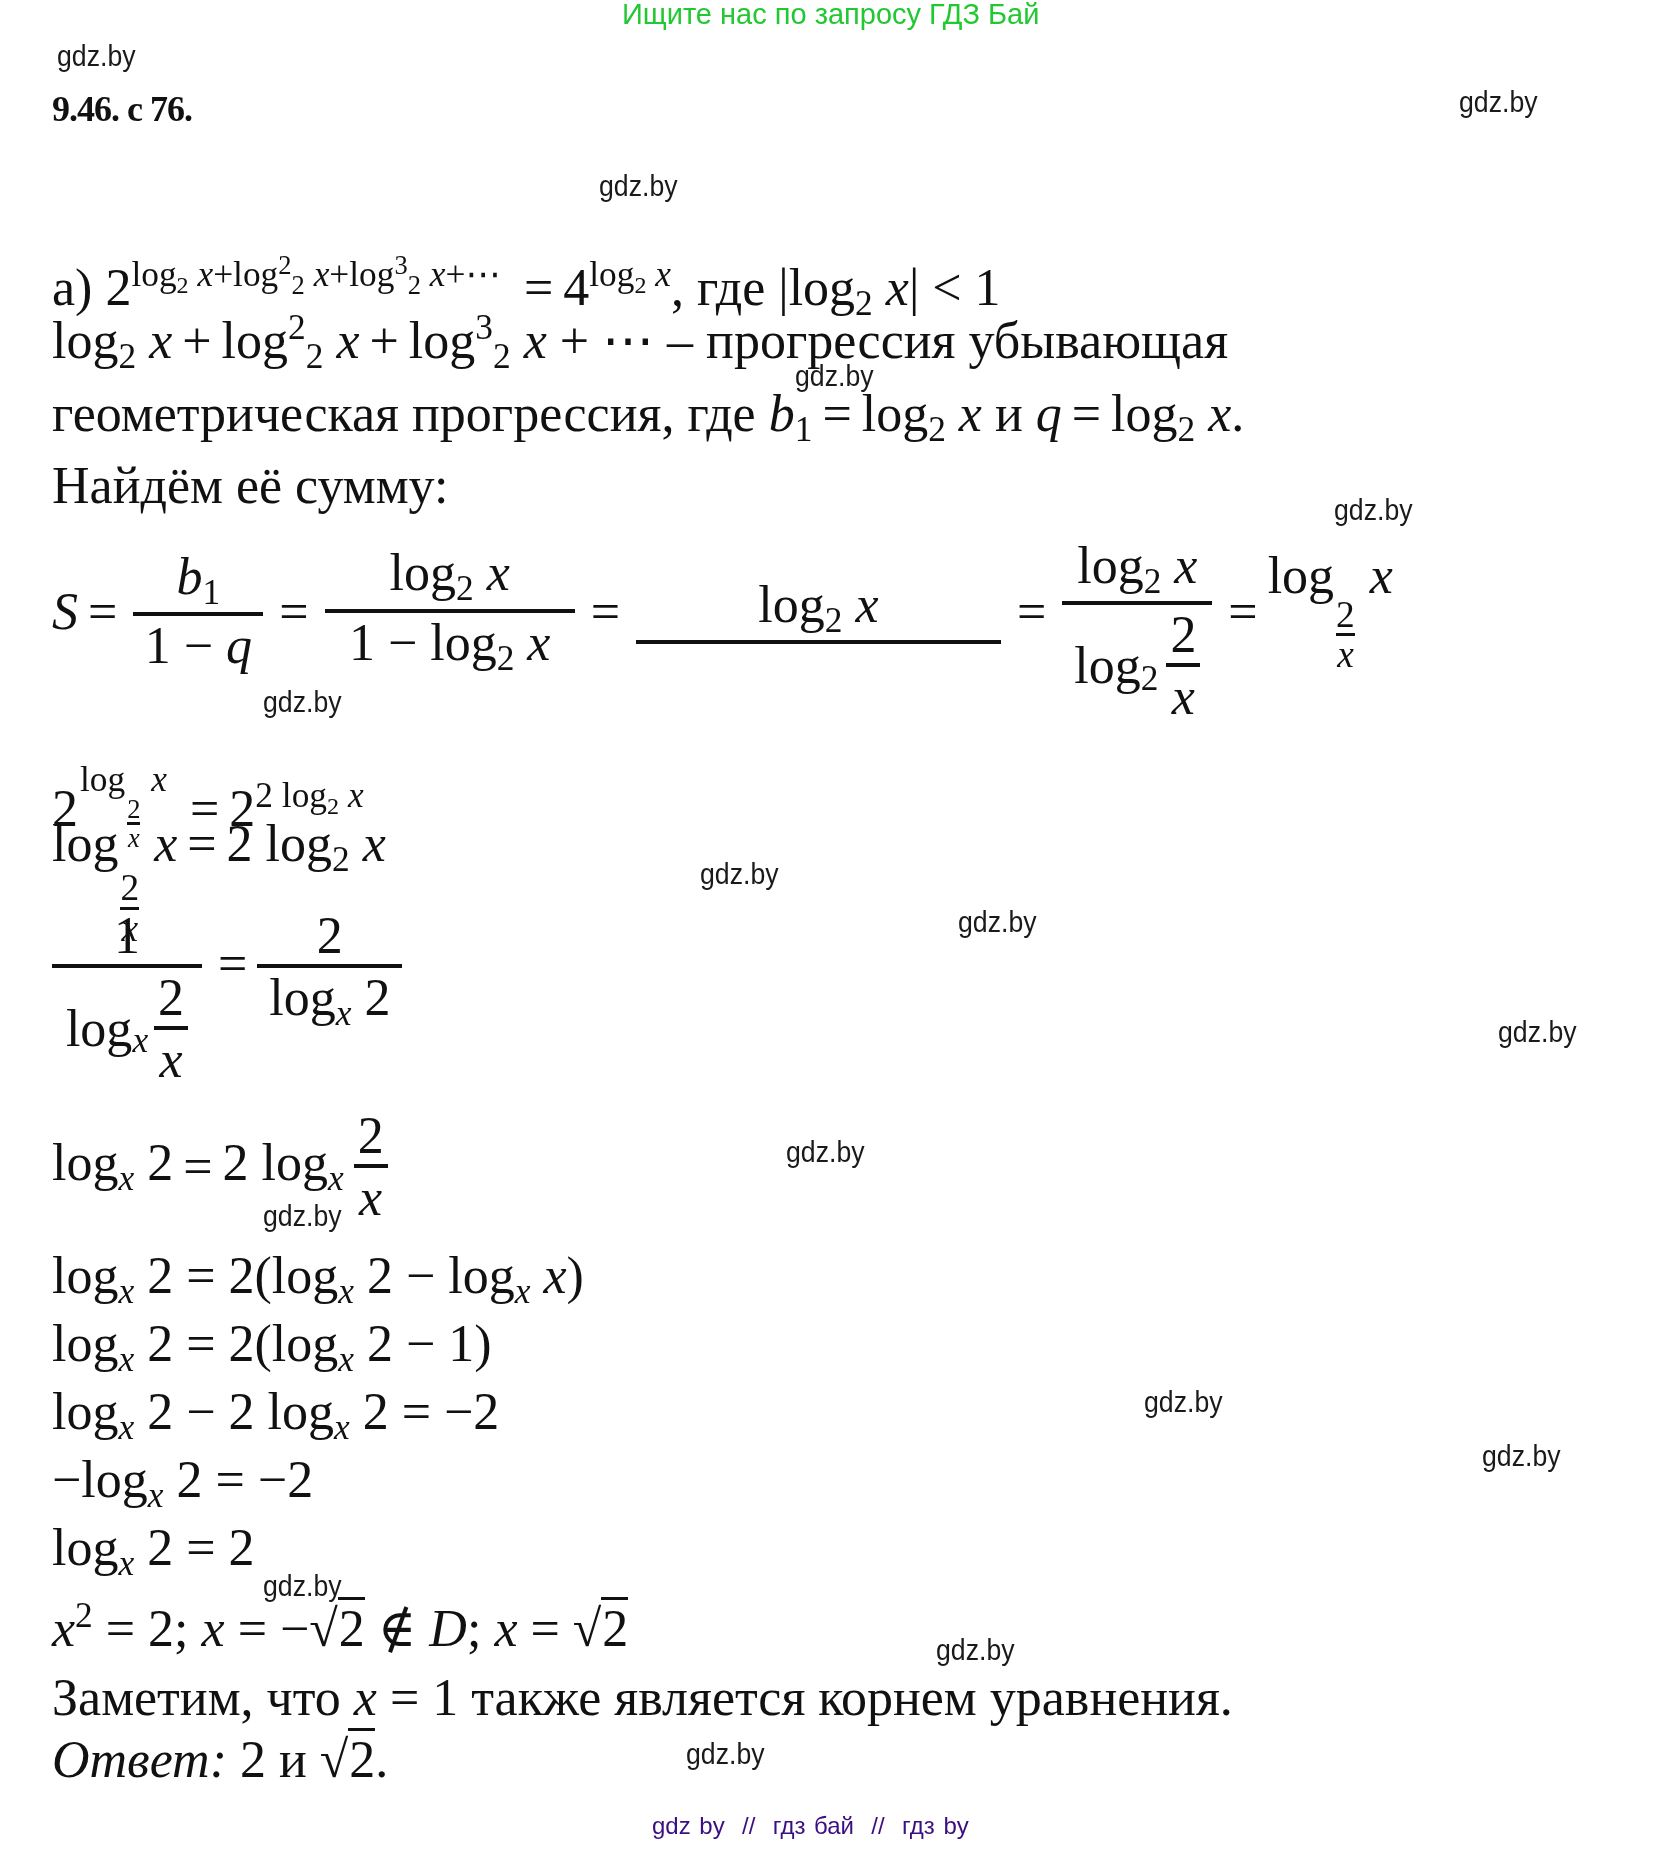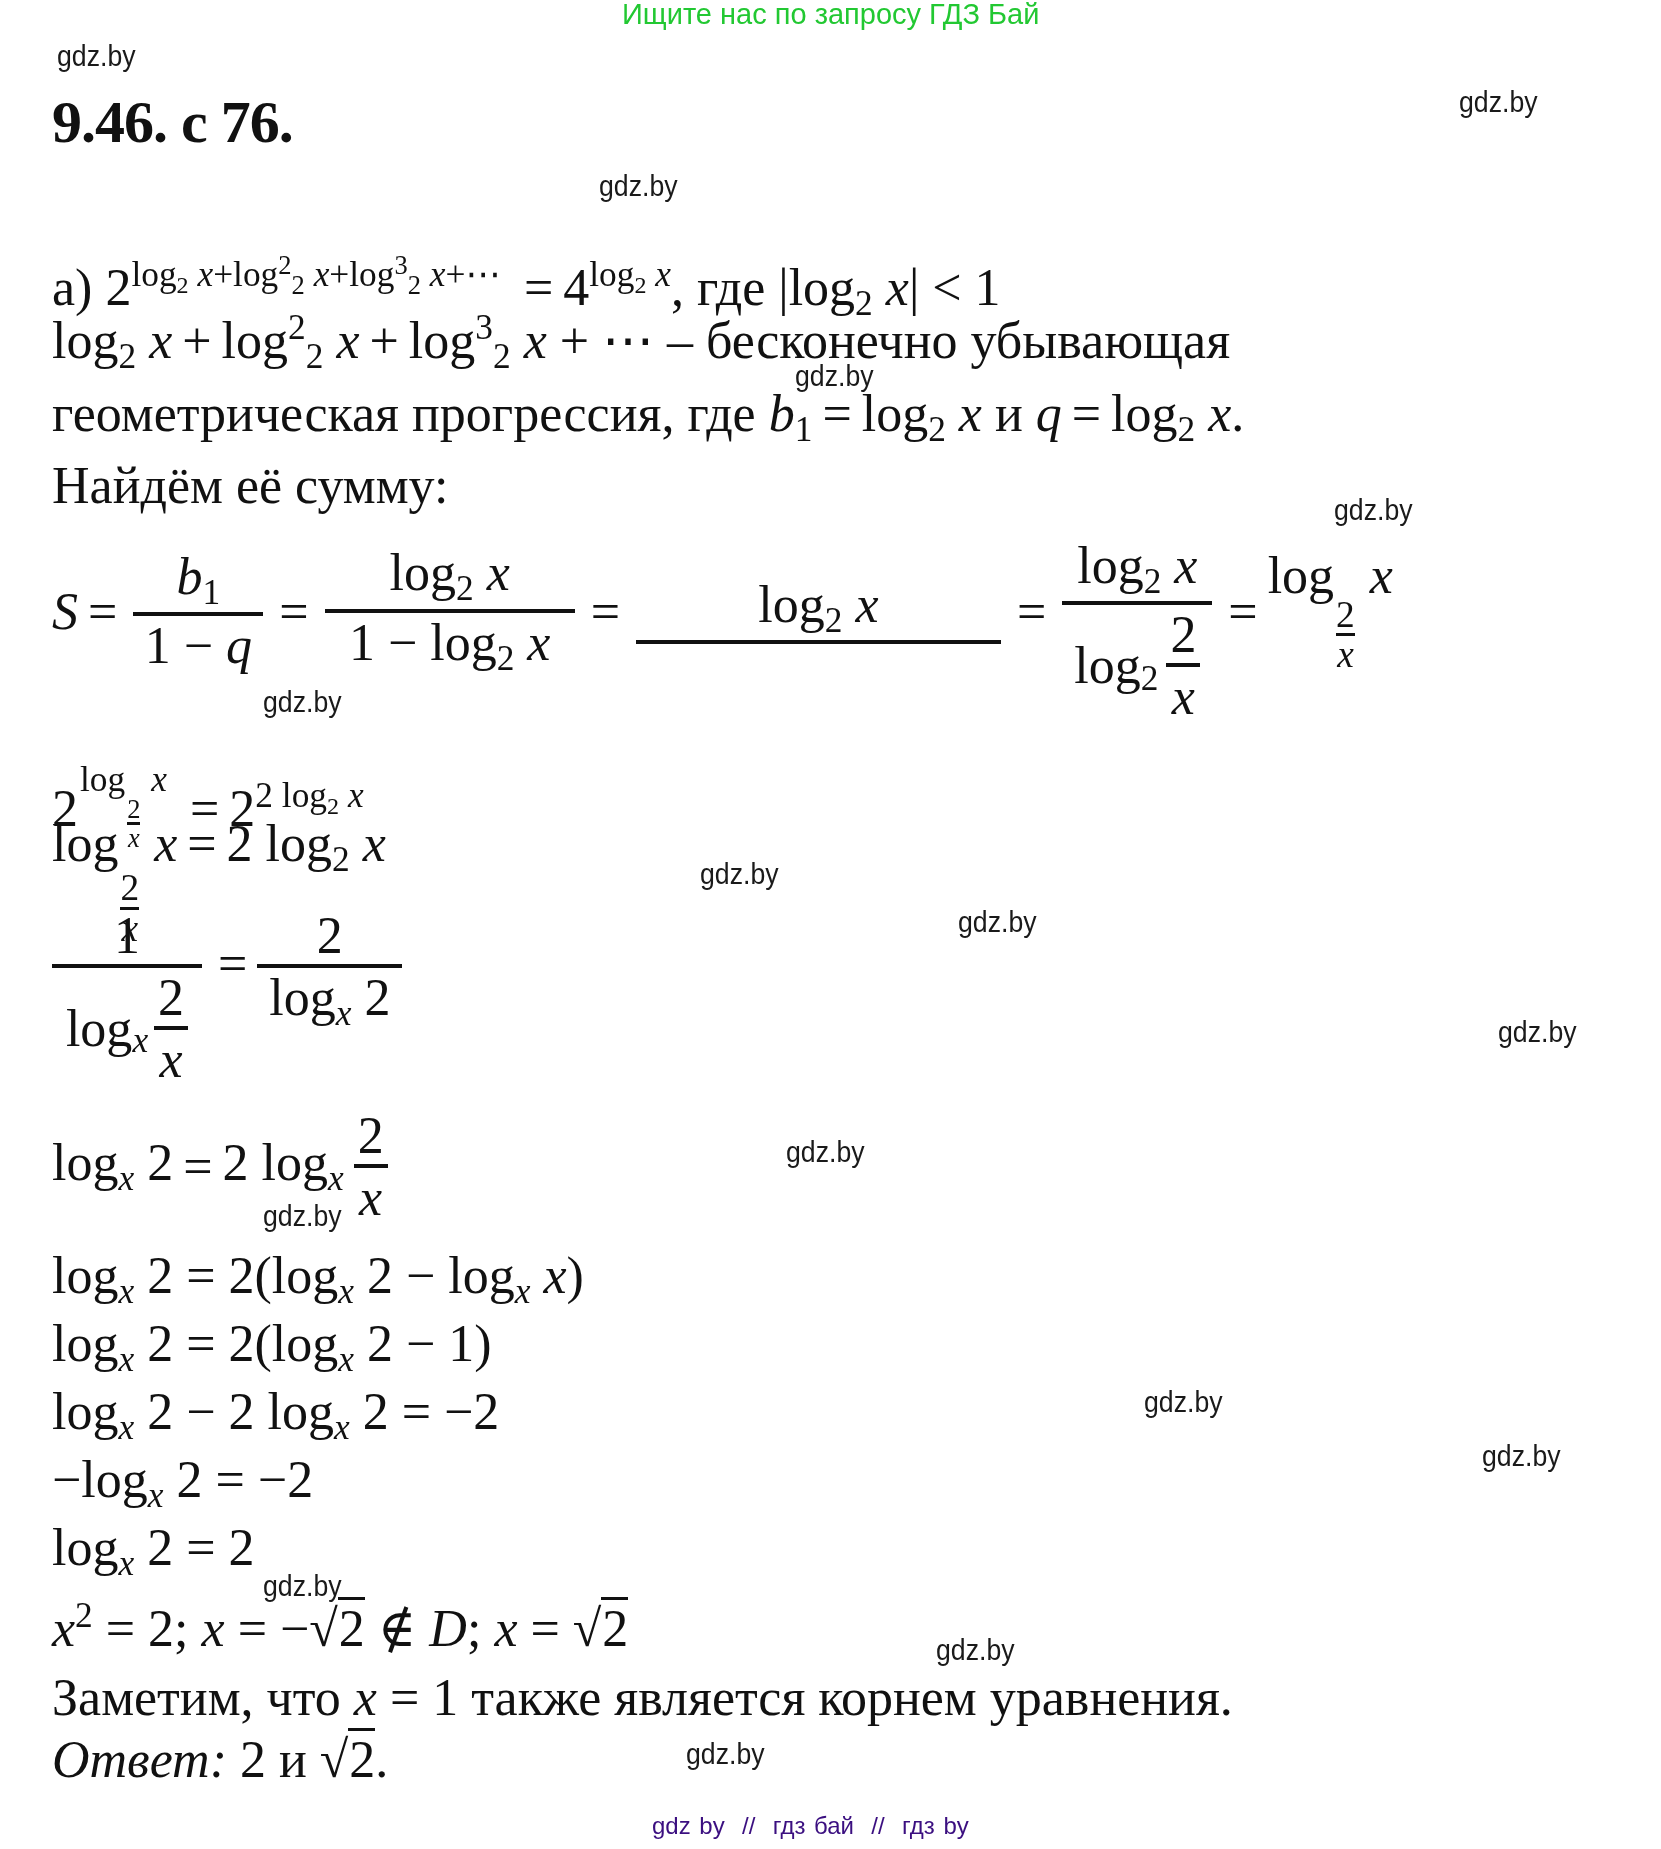--- a/index.html
+++ b/index.html
@@ -1,21 +1,21 @@
 <!DOCTYPE html>
 <html><head>
 <meta charset="utf-8">
 <style>
   html, body { margin:0; padding:0; background:#ffffff; }
   body { width:1661px; height:1849px; position:relative; overflow:hidden;
          font-family:"Liberation Serif", "DejaVu Serif", serif; color:#111; }
   .wm { position:absolute; font-family:"Liberation Sans","DejaVu Sans",sans-serif; font-size:29px; color:#1a1a1a; transform:scaleX(0.92); transform-origin:left top; }
   .header { position:absolute; left:622px; top:-2px; font-family:"Liberation Sans","DejaVu Sans",sans-serif; font-size:29px; color:#22c832; }
   .footer { position:absolute; left:652px; top:1812px; font-family:"Liberation Sans","DejaVu Sans",sans-serif; font-size:24px; color:#3b0f80; word-spacing:2px; }
-  .title { position:absolute; left:52px; top:88px; font-family:"Liberation Serif",serif; font-weight:bold; font-size:60px; letter-spacing:-1px; }
+  .title { position:absolute; left:52px; top:88px; font-family:"Liberation Serif",serif; font-weight:bold; font-size:36px; letter-spacing:-1px; }
   .line { position:absolute; left:52px; font-size:52px; line-height:1; white-space:nowrap; }
   .i { font-style:italic; }
   .sub { font-size:0.68em; vertical-align:-0.28em; }
   .sup { font-size:0.68em; vertical-align:0.55em; }
   .supsup { font-size:0.75em; vertical-align:0.45em; }
   .supsub { font-size:0.75em; vertical-align:-0.3em; }
   .frac { display:inline-flex; flex-direction:column; align-items:center; vertical-align:middle; margin:0 6px;justify-content:flex-end; }
   .frac > .num { padding:0 4px 2px; }
   .frac > .bar { align-self:stretch; height:4px; background:#111; }
   .frac > .den { padding:4px 4px 0; }
@@ -49,21 +49,21 @@
 
 <div class="title">9.46. с 76.</div>
 
 <div class="line" style="top:252px">
   <span>а)</span>
   <span>2</span><span class="sup"><span>log</span><span class="sub">2</span> <span class="i">x</span><span>+log</span><span class="supsup">2</span><span class="supsub">2</span> <span class="i">x</span><span>+log</span><span class="supsup">3</span><span class="supsub">2</span> <span class="i">x</span><span>+⋯</span></span>
   <span class="op">=</span><span>4</span><span class="sup"><span>log</span><span class="sub">2</span> <span class="i">x</span></span><span>, где |log</span><span class="sub">2</span> <span class="i">x</span><span>| &lt; 1</span>
 </div>
 
 <div class="line" style="top:310px">
-  <span>log</span><span class="sub">2</span> <span class="i">x</span><span class="op">+</span><span>log</span><span class="sup">2</span><span class="sub">2</span> <span class="i">x</span><span class="op">+</span><span>log</span><span class="sup">3</span><span class="sub">2</span> <span class="i">x</span> <span>+ ⋯ –</span><span> бесконечно убывающая</span>
+  <span>log</span><span class="sub">2</span> <span class="i">x</span><span class="op">+</span><span>log</span><span class="sup">2</span><span class="sub">2</span> <span class="i">x</span><span class="op">+</span><span>log</span><span class="sup">3</span><span class="sub">2</span> <span class="i">x</span> <span>+ ⋯ –</span><span> прогрессия убывающая</span>
 </div>
 
 <div class="line" style="top:388px">
   <span>геометрическая прогрессия, где </span><span class="i">b</span><span class="sub">1</span><span class="op">=</span><span>log</span><span class="sub">2</span> <span class="i">x</span><span> и </span><span class="i">q</span><span class="op">=</span><span>log</span><span class="sub">2</span> <span class="i">x</span><span>.</span>
 </div>
 
 <div class="line" style="top:460px">Найдём её сумму:</div>
 
 <div class="line" style="top:520px; display:flex; align-items:center;">
   <span class="i">S</span>

